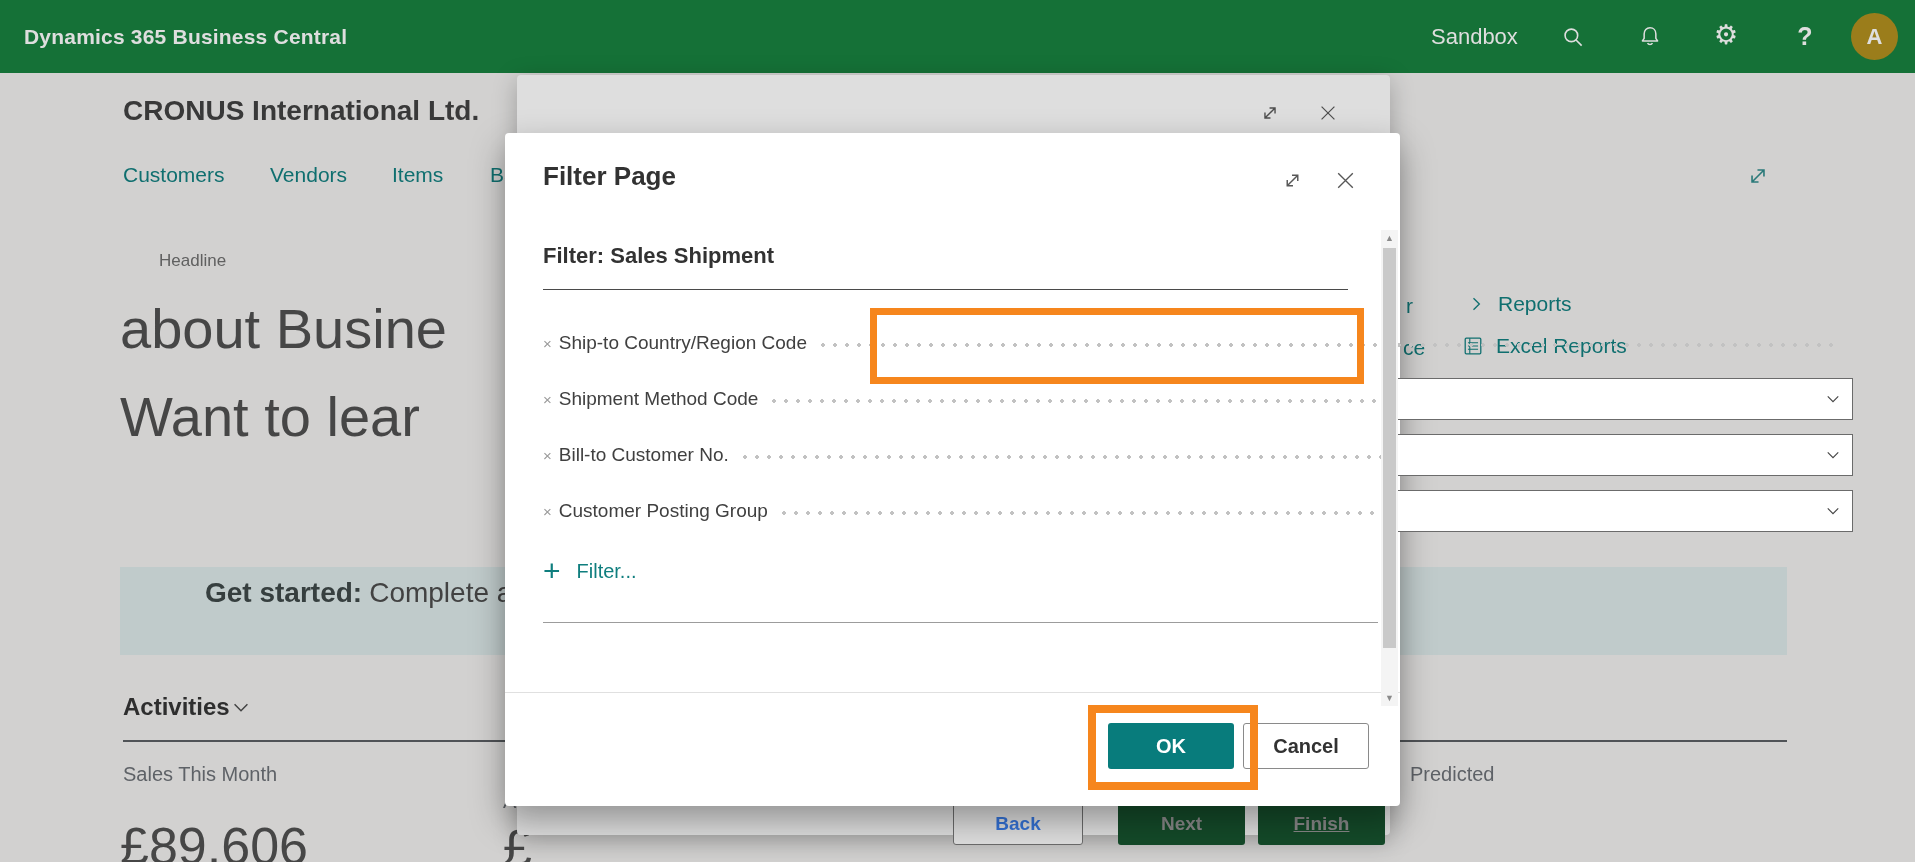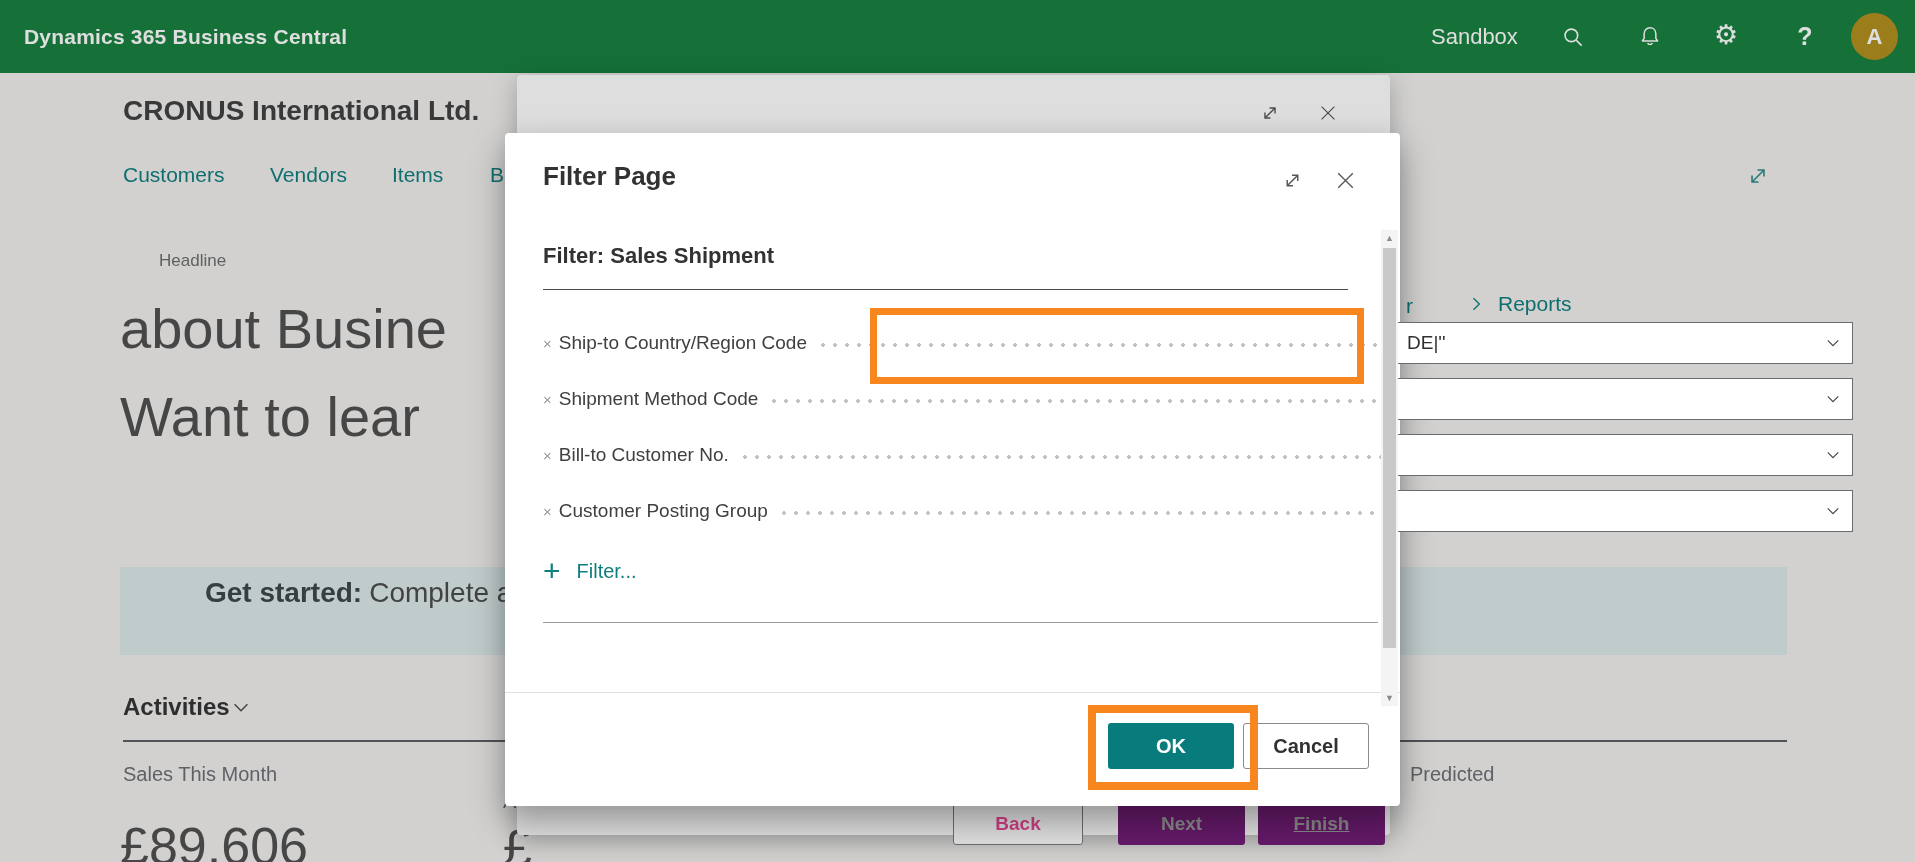--- a/index.html
+++ b/index.html
@@ -39,22 +39,22 @@
   .frag-link{font-size:21px;color:#0f7e7e;white-space:nowrap;}
   .side-link{font-size:21px;color:#0f7e7e;display:flex;align-items:center;gap:12px;cursor:pointer;}
   #page-expand{left:1745px;top:90px;width:26px;height:26px;color:#2f8a8a;cursor:pointer;}
 
   
   #setup-dialog{left:517px;top:75px;width:873px;height:760px;background:#fff;
         border-radius:4px;box-shadow:0 6px 24px rgba(0,0,0,.25);z-index:10;}
   #setup-title{left:43px;top:22px;font-size:24px;font-weight:600;color:#3a3a3a;white-space:nowrap;}
   .dlg-ico{width:22px;height:22px;color:#575757;cursor:pointer;}
   #setup-back{left:436px;top:727px;width:130px;height:43px;background:#fff;
-        border:1px solid #7a7a7a;border-radius:3px;font-size:19px;font-weight:600;color:#ec4899;cursor:pointer;}
-  .wiz-disabled{top:727px;width:127px;height:43px;background:#701a75;border:none;
+        border:1px solid #7a7a7a;border-radius:3px;font-size:19px;font-weight:600;color:#3b82f6;cursor:pointer;}
+  .wiz-disabled{top:727px;width:127px;height:43px;background:#14532d;border:none;
         border-radius:3px;font-size:19px;font-weight:600;color:#9b9b9b;}
 
   
   #scrim{left:0;top:0;width:1915px;height:862px;background:rgba(18,18,18,.14);z-index:20;}
 
   
   #filter-modal{left:505px;top:133px;width:895px;height:673px;background:#fff;
         border-radius:4px;box-shadow:0 14px 34px rgba(0,0,0,.35);z-index:30;}
   #filter-title{left:38px;top:28px;font-size:26px;font-weight:600;color:#323232;}
   #filter-subtitle{left:38px;top:110px;font-size:22px;font-weight:600;color:#323232;}
@@ -208,28 +208,20 @@
       </svg>
   </div>
 
   <div id="filter-subtitle" class="abs">Filter: Sales Shipment</div>
   <div id="subtitle-rule" class="abs"></div>
 
   <div class="abs frow" style="top:190px;">
     <span class="fx">×</span>
     <span class="flabel">Ship-to Country/Region Code</span>
     <span class="leader"></span>
-    <div class="combo">
-      <span class="val">DE|''</span>
-      <span class="cchev">
-        <svg viewBox="0 0 24 24" width="18" height="18">
-            <path d="M5 8.5l7 7 7-7" fill="none" stroke="#444" stroke-width="1.5"></path>
-          </svg>
-      </span>
-    </div>
   </div>
 
   <div class="abs frow" style="top:246px;">
     <span class="fx">×</span>
     <span class="flabel">Shipment Method Code</span>
     <span class="leader"></span>
     <div class="combo">
       <span class="val"></span>
       <span class="cchev">
         <svg viewBox="0 0 24 24" width="18" height="18">

